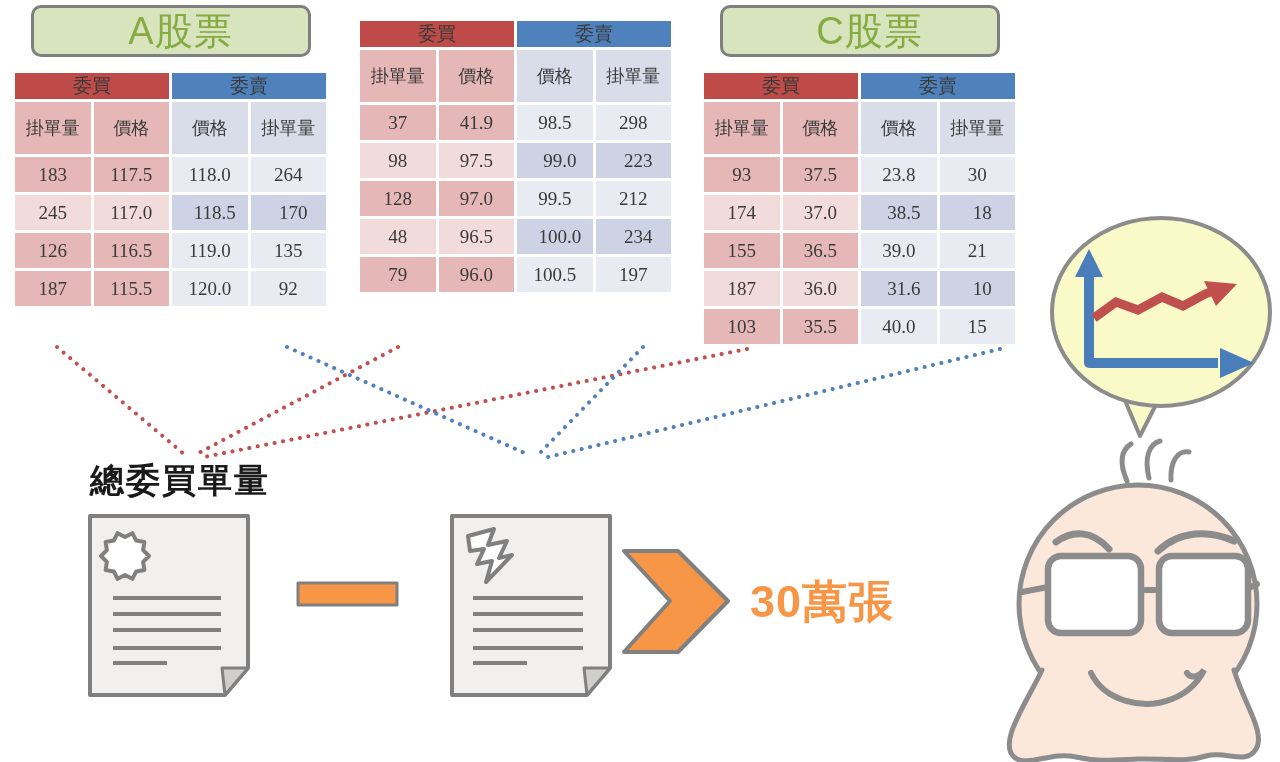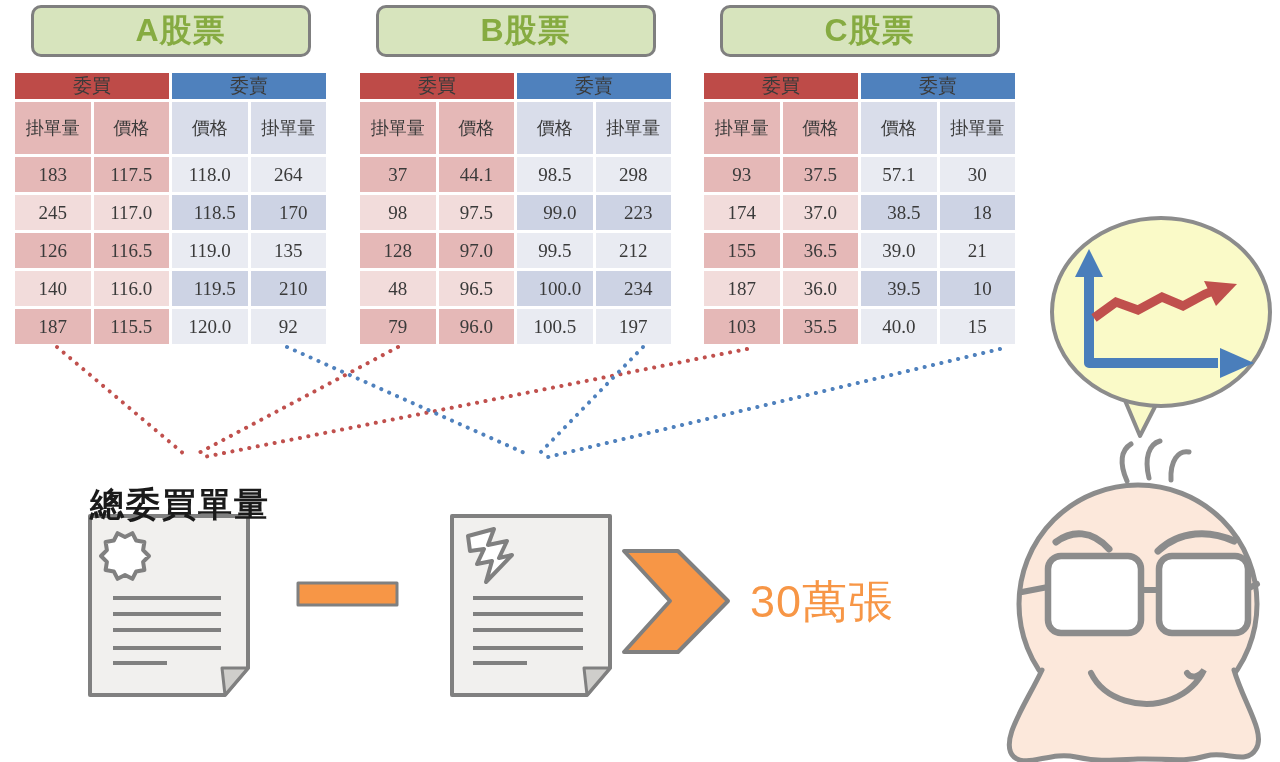--- a/index.html
+++ b/index.html
@@ -16,21 +16,21 @@
   body{font-family:"Liberation Sans",sans-serif;}
   .canvas{position:relative;width:1280px;height:762px;background:#fff;overflow:hidden;}
 
   .stock-card{position:absolute;top:5px;width:317px;}
   .title-box{
     width:274px;height:46px;margin:0 auto;
     background:var(--title-fill);
     border:3px solid #7F7F7F;border-radius:10px;
     display:flex;align-items:center;justify-content:center;
   }
-  .title-box span{font-size:32px;font-weight:bold;color:var(--title-text);letter-spacing:1px;margin-left:20px;}
+  .title-box span{font-size:38px;font-weight:normal;color:var(--title-text);letter-spacing:1px;margin-left:20px;}
 
   table.orderbook{
     margin-top:13px;width:317px;table-layout:fixed;
     border-collapse:separate;border-spacing:3px;
   }
   table.orderbook th,table.orderbook td{
     text-align:center;vertical-align:middle;padding:0;
     font-weight:normal;color:#3A3A3A;
   }
   th.h-buy,th.h-sell{height:22px;font-size:19px;font-weight:bold;color:#fff;}
@@ -40,27 +40,27 @@
   tr.subhead th.buy{background:var(--buy-band-dark);}
   tr.subhead th.sell{background:var(--sell-subheader);}
   td{height:35px;font-size:19px;font-family:"Liberation Serif","DejaVu Serif",serif;margin-top:8px;}
   td.buy.dark{background:var(--buy-band-dark);}
   td.buy.light{background:var(--buy-band-light);}
   td.sell.light{background:var(--sell-band-light);}
   td.sell.dark{background:var(--sell-band-dark);padding-left:10px;}
 
   .big-label{
     position:absolute;font-size:34px;font-weight:bold;color:var(--label-text);
-    letter-spacing:2px;white-space:nowrap;margin-top:24px;
+    letter-spacing:2px;white-space:nowrap;
   }
   #label-total-buy{left:90px;top:458px;}
   #label-total-sell{left:443px;top:458px;}
   #label-result{
     position:absolute;left:750px;top:572px;
-    font-size:45px;font-weight:normal;color:var(--orange);letter-spacing:1px;white-space:nowrap;
+    font-size:45px;font-weight:bold;color:var(--orange);letter-spacing:1px;white-space:nowrap;
   }
 
   svg.art{position:absolute;left:0;top:0;pointer-events:none;}
   .dotr{stroke:var(--red-dot);stroke-width:4;stroke-linecap:round;stroke-dasharray:0.1 8.5;fill:none;}
   .dotb{stroke:var(--blue-dot);stroke-width:4;stroke-linecap:round;stroke-dasharray:0.1 8.5;fill:none;}
   .paper{fill:var(--paper-fill);stroke:var(--gray-line);stroke-width:4;stroke-linejoin:round;}
   .paper-fold{fill:#CFCECB;stroke:var(--gray-line);stroke-width:3;stroke-linejoin:round;}
   .paper-line{stroke:var(--gray-line);stroke-width:4;stroke-linecap:butt;}
   .paper-glyph{fill:#fff;stroke:var(--gray-line);stroke-width:4;stroke-linejoin:round;}
   .op-orange{fill:var(--orange);stroke:var(--gray-line);stroke-linejoin:round;}
@@ -101,56 +101,47 @@
             <td class="sell dark">118.5</td>
             <td class="sell dark">170</td>
           </tr>
           <tr>
             <td class="buy dark">126</td>
             <td class="buy dark">116.5</td>
             <td class="sell light">119.0</td>
             <td class="sell light">135</td>
           </tr>
           <tr>
-            <td class="buy light">140</td>
-            <td class="buy light">116.0</td>
-            <td class="sell dark">119.5</td>
-            <td class="sell dark">210</td>
-          </tr>
-          <tr>
             <td class="buy dark">187</td>
             <td class="buy dark">115.5</td>
             <td class="sell light">120.0</td>
             <td class="sell light">92</td>
           </tr>
         </tbody>
     </table>
   </div>
 
   <div class="stock-card" style="left:357px">
-    <div class="title-box">
-      <span>B股票</span>
-    </div>
     <table class="orderbook">
       <thead>
         <tr>
           <th colspan="2" class="h-buy">委買</th>
           <th colspan="2" class="h-sell">委賣</th>
         </tr>
         <tr class="subhead">
           <th class="buy">掛單量</th>
           <th class="buy">價格</th>
           <th class="sell">價格</th>
           <th class="sell">掛單量</th>
         </tr>
       </thead>
       <tbody>
           <tr>
             <td class="buy dark">37</td>
-            <td class="buy dark">44.1</td>
+            <td class="buy dark">41.9</td>
             <td class="sell light">98.5</td>
             <td class="sell light">298</td>
           </tr>
           <tr>
             <td class="buy light">98</td>
             <td class="buy light">97.5</td>
             <td class="sell dark">99.0</td>
             <td class="sell dark">223</td>
           </tr>
           <tr>
@@ -189,39 +180,39 @@
           <th class="buy">掛單量</th>
           <th class="buy">價格</th>
           <th class="sell">價格</th>
           <th class="sell">掛單量</th>
         </tr>
       </thead>
       <tbody>
           <tr>
             <td class="buy dark">93</td>
             <td class="buy dark">37.5</td>
-            <td class="sell light">57.1</td>
+            <td class="sell light">23.8</td>
             <td class="sell light">30</td>
           </tr>
           <tr>
             <td class="buy light">174</td>
             <td class="buy light">37.0</td>
             <td class="sell dark">38.5</td>
             <td class="sell dark">18</td>
           </tr>
           <tr>
             <td class="buy dark">155</td>
             <td class="buy dark">36.5</td>
             <td class="sell light">39.0</td>
             <td class="sell light">21</td>
           </tr>
           <tr>
             <td class="buy light">187</td>
             <td class="buy light">36.0</td>
-            <td class="sell dark">39.5</td>
+            <td class="sell dark">31.6</td>
             <td class="sell dark">10</td>
           </tr>
           <tr>
             <td class="buy dark">103</td>
             <td class="buy dark">35.5</td>
             <td class="sell light">40.0</td>
             <td class="sell light">15</td>
           </tr>
         </tbody>
     </table>

